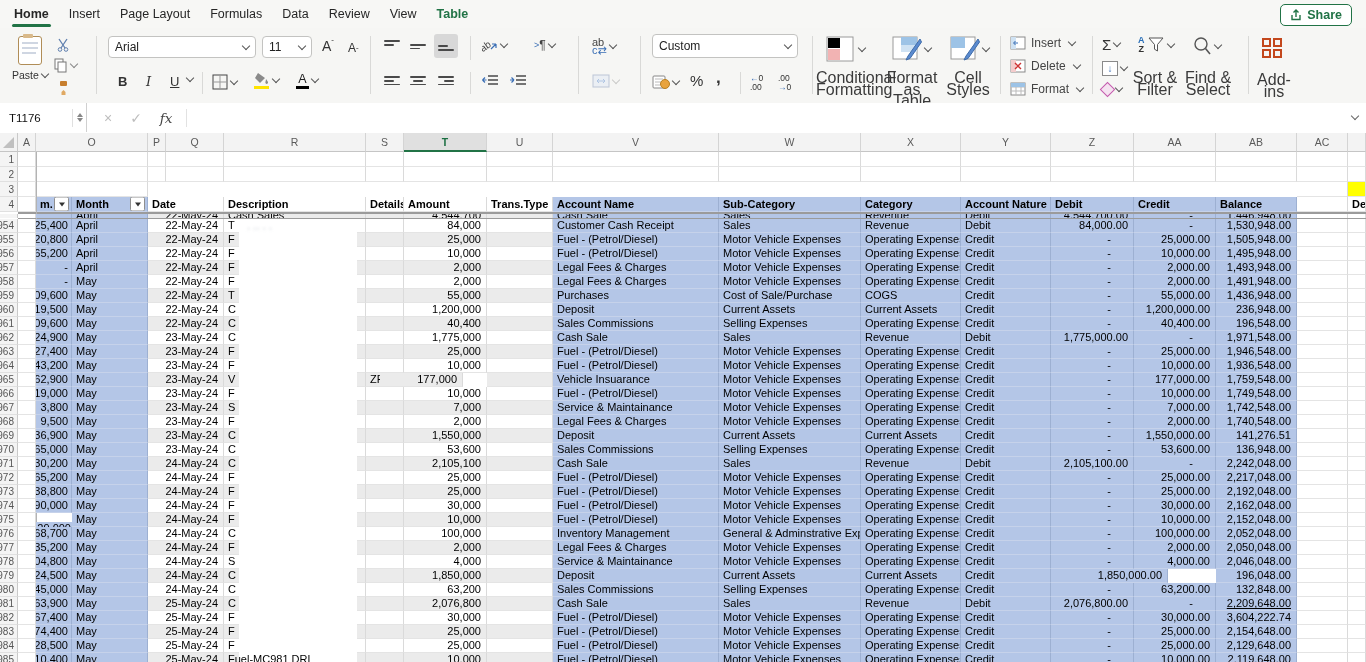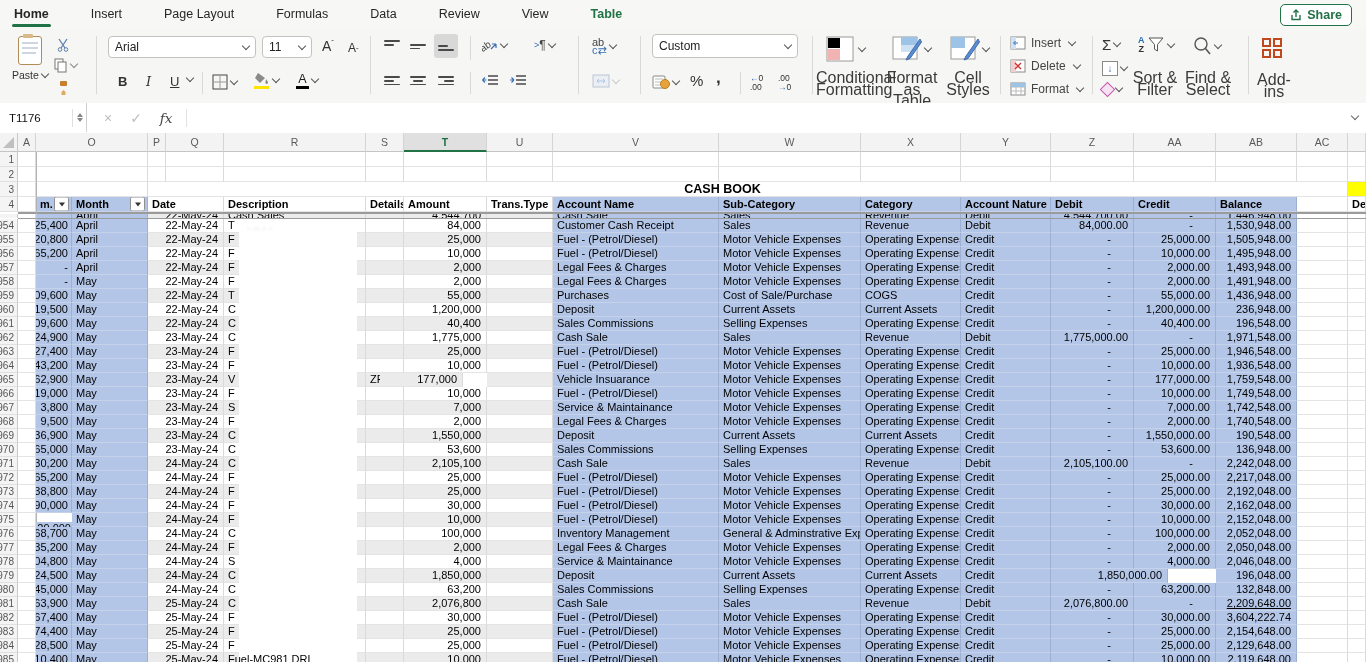--- a/index.html
+++ b/index.html
@@ -1,19 +1,19 @@
 <!DOCTYPE html>
 <html><head>
 <meta charset="utf-8">
 <style>
   html,body{margin:0;padding:0;width:1366px;height:662px;overflow:hidden;background:#fff;
     font-family:"Liberation Sans","DejaVu Sans",sans-serif;-webkit-font-smoothing:antialiased;}
   
   .menubar{position:absolute;left:0;top:0;width:1366px;height:28px;background:#f7f7f5;}
-  .tabs{position:absolute;left:14px;top:0;height:28px;display:flex;gap:42px;align-items:flex-end;}
+  .tabs{position:absolute;left:14px;top:0;height:28px;display:flex;gap:20px;align-items:flex-end;}
   .tab{font-size:12.5px;color:#262626;position:relative;height:28px;display:flex;align-items:center;cursor:default;}
   .tab.active{font-weight:bold;}
   .tab.active:after{content:"";position:absolute;left:-2px;right:-2px;bottom:1px;height:3px;background:#217346;border-radius:2px;}
   .tab.ctx{color:#217346;font-weight:bold;}
   .share-btn{position:absolute;right:14px;top:4px;height:20px;border:1.5px solid #217346;border-radius:5px;
     display:flex;align-items:center;gap:5px;padding:0 9px;color:#217346;font-size:12.5px;font-weight:bold;background:#fff;}
   
   .ribbon{position:absolute;left:0;top:28px;width:1366px;height:75px;background:#f6f6f4;border-bottom:1px solid #c8c8c8;font-size:11px;color:#333;}
   .rsep{position:absolute;top:8px;height:58px;width:1px;background:#d9d9d7;}
   .chv{display:inline-block;width:5px;height:5px;border-right:1.4px solid #555;border-bottom:1.4px solid #555;transform:rotate(45deg);margin-left:3px;margin-top:-3px;}
@@ -459,21 +459,20 @@
     <div class="cell" style="left: 861px; top: 34px; width: 100px; height: 15px;"></div>
     <div class="cell" style="left: 961px; top: 34px; width: 90px; height: 15px;"></div>
     <div class="cell" style="left: 1051px; top: 34px; width: 83px; height: 15px;"></div>
     <div class="cell" style="left: 1134px; top: 34px; width: 82px; height: 15px;"></div>
     <div class="cell" style="left: 1216px; top: 34px; width: 81px; height: 15px;"></div>
     <div class="cell" style="left: 1297px; top: 34px; width: 51px; height: 15px;"></div>
     <div class="cell" style="left: 1348px; top: 34px; width: 18px; height: 15px;"></div>
     <div class="gut" style="top: 49px; height: 15px;">3</div>
     <div class="cell" style="left: 18px; top: 49px; width: 18px; height: 15px;"></div>
     <div class="cell" style="left: 36px; top: 49px; width: 112px; height: 15px;"></div>
-    <div class="cell titlecell" style="left: 148px; top: 49px; width: 1149px; height: 15px;">CASH BOOK</div>
     <div class="cell" style="left: 1297px; top: 49px; width: 51px; height: 15px;"></div>
     <div class="cell yellow" style="left: 1348px; top: 49px; width: 18px; height: 15px;"></div>
     <div class="gut" style="top: 64px; height: 15px;">4</div>
     <div class="cell" style="left: 18px; top: 64px; width: 18px; height: 15px;"></div>
     <div class="cell bold left blue" style="left: 36px; top: 64px; width: 36px; height: 15px;">m.<span class="filterbtn">
         <b></b>
       </span></div>
     <div class="cell bold left blue" style="left: 72px; top: 64px; width: 76px; height: 15px;">Month<span class="filterbtn">
         <b></b>
       </span></div>
@@ -823,21 +822,21 @@
     </div>
     <div class="cell band left" style="left: 366px; top: 296px; width: 38px; height: 14px;"></div>
     <div class="cell band right" style="left: 404px; top: 296px; width: 83px; height: 14px;">1,550,000</div>
     <div class="cell band left" style="left: 487px; top: 296px; width: 66px; height: 14px;"></div>
     <div class="cell blue left" style="left: 553px; top: 296px; width: 166px; height: 14px;">Deposit</div>
     <div class="cell blue left" style="left: 719px; top: 296px; width: 142px; height: 14px;">Current Assets</div>
     <div class="cell blue left" style="left: 861px; top: 296px; width: 100px; height: 14px;">Current Assets</div>
     <div class="cell blue left" style="left: 961px; top: 296px; width: 90px; height: 14px;">Credit</div>
     <div class="cell blue right dashpad" style="left: 1051px; top: 296px; width: 83px; height: 14px;">-</div>
     <div class="cell blue right" style="left: 1134px; top: 296px; width: 82px; height: 14px;">1,550,000.00</div>
-    <div class="cell blue right" style="left: 1216px; top: 296px; width: 81px; height: 14px;">190,548.00</div>
+    <div class="cell blue right" style="left: 1216px; top: 296px; width: 81px; height: 14px;">141,276.51</div>
     <div class="cell left" style="left: 1297px; top: 296px; width: 51px; height: 14px;"></div>
     <div class="cell left" style="left: 1348px; top: 296px; width: 18px; height: 14px;"></div>
     <div class="cell" style="left: 18px; top: 296px; width: 18px; height: 14px;"></div>
     <div class="gut" style="top: 310px; height: 14px;">970</div>
     <div class="cell blue clipL" style="left: 36px; top: 310px; width: 36px; height: 14px;">65,000</div>
     <div class="cell blue left" style="left: 72px; top: 310px; width: 76px; height: 14px;">May</div>
     <div class="cell right" style="left: 148px; top: 310px; width: 76px; height: 14px;">23-May-24</div>
     <div class="cell left" style="left: 224px; top: 310px; width: 142px; height: 14px;">
       <span class="dtx">C</span>
     </div>

